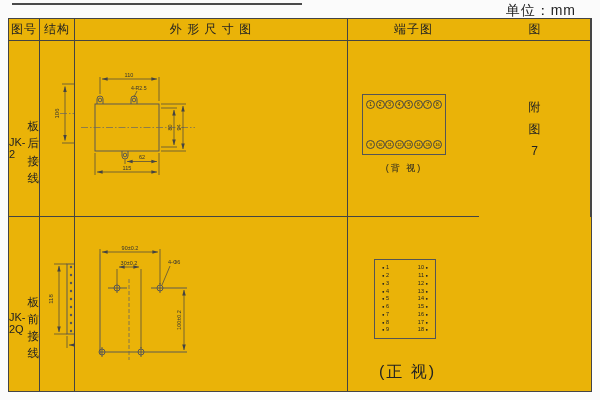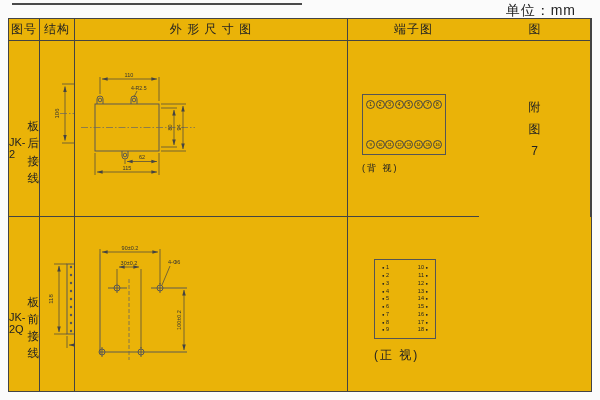--- a/index.html
+++ b/index.html
@@ -18,26 +18,26 @@
   svg text{font-family:"Liberation Sans","DejaVu Sans",sans-serif;fill:#333}
   .ln{stroke:#555;stroke-width:0.95;fill:none}
   .dm{stroke:#444;stroke-width:0.7;fill:none}
   .cl{stroke:#666;stroke-width:0.7;fill:none;stroke-dasharray:7 2 1.5 2}
   .dsh{stroke:#666;stroke-width:0.8;fill:none;stroke-dasharray:4 2}
   .dot{fill:#555;stroke:none}
   .t1-box{position:absolute;left:14px;top:53px;width:84px;height:61px;border:1px solid #555;display:flex;flex-direction:column;justify-content:space-between;padding:5px 3px;box-sizing:border-box}
   .t1-row{display:flex;justify-content:space-between}
   .circ{width:9px;height:9px;border:0.9px solid #444;border-radius:50%;font-size:4.8px;display:flex;align-items:center;justify-content:center;box-sizing:border-box;color:#222}
   .t1-bottom .circ{font-size:4.2px;letter-spacing:-0.3px}
-  .t1-label{position:absolute;left:14px;top:121px;width:84px;font-size:9px;letter-spacing:2px}
+  .t1-label{position:absolute;left:14px;top:121px;width:84px;text-align:center;font-size:9px;letter-spacing:2px}
   .t2-box{position:absolute;left:26px;top:42px;width:62px;height:80px;border:1px solid #555;box-sizing:border-box;display:flex;flex-direction:column;justify-content:space-evenly;padding:3px 7px}
   .t2-row{display:flex;justify-content:space-between;font-size:5.5px;line-height:1;color:#222}
   .t2-l::before{content:"●";font-size:4.2px;margin-right:1.5px}
   .t2-r::after{content:"●";font-size:4.2px;margin-left:1.5px}
-  .t2-label{position:absolute;left:26px;top:130px;width:62px;text-align:left;font-size:12px;letter-spacing:2px}
+  .t2-label{position:absolute;left:26px;top:145px;width:62px;text-align:right;font-size:16px;letter-spacing:2px}
 </style>
 </head>
 <body>
 
 <svg width="0" height="0" style="position:absolute">
   <defs>
     <marker id="ar" markerWidth="6" markerHeight="5" refX="5.6" refY="2.4" orient="auto-start-reverse" markerUnits="userSpaceOnUse">
       <path d="M0,0.6 L5.8,2.4 L0,4.2 Z" fill="#444"></path>
     </marker>
   </defs>

